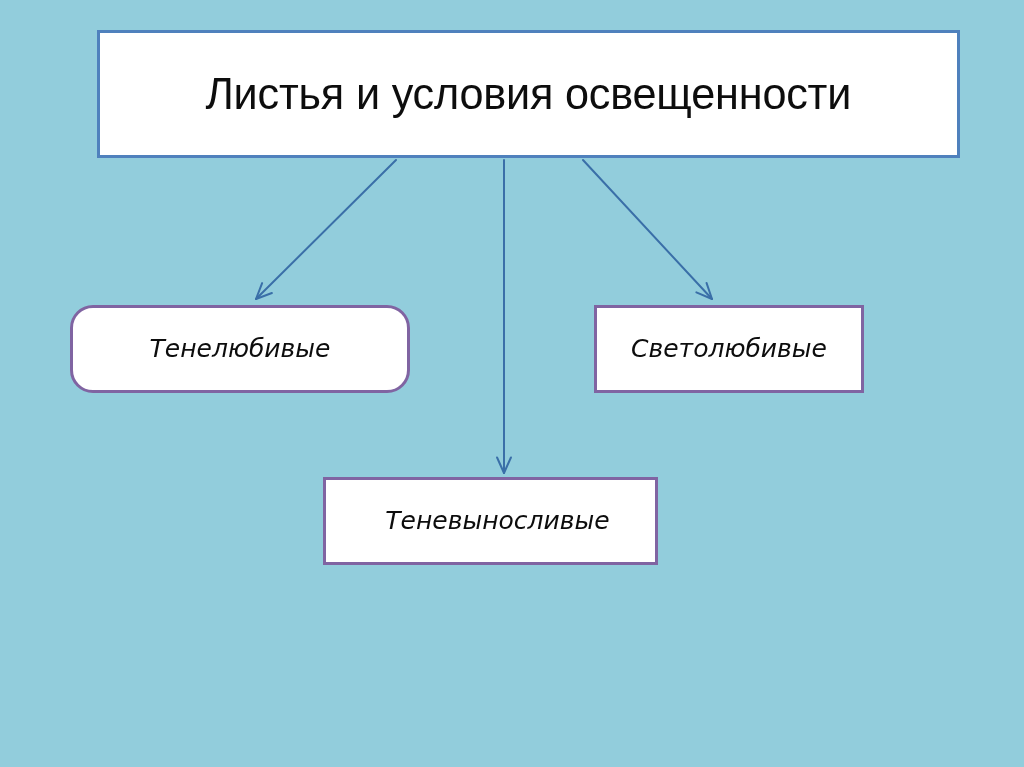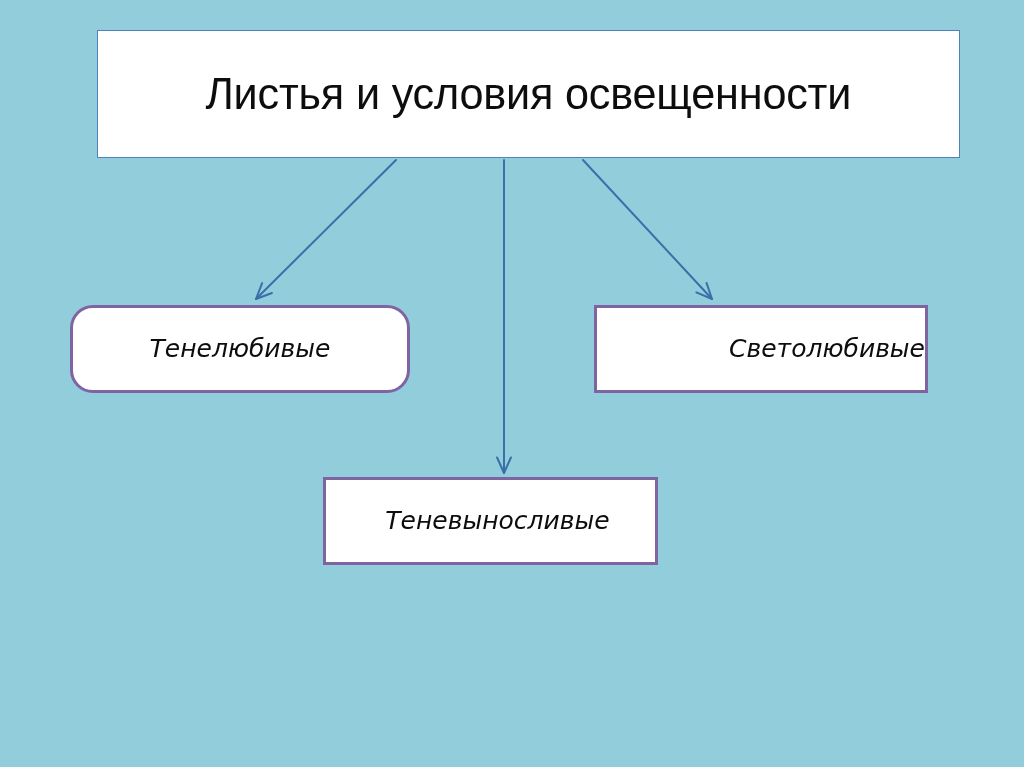--- a/index.html
+++ b/index.html
@@ -41,21 +41,21 @@
     color: #0d0d0d;
     line-height: 1.1;
   }
 
   
   #node-title {
     left: 97px;
     top: 30px;
     width: 863px;
     height: 128px;
-    border: 1px solid #7f1d1d;
+    border: 3px solid #7f1d1d;
   }
   #node-title .node-text {
     font-size: 45px;
     font-weight: 400;
     font-style: normal;
     letter-spacing: -0.2px;
     font-stretch: condensed;
     font-family: "Liberation Sans Narrow", "Liberation Sans", "DejaVu Sans Condensed", sans-serif;
     transform: scaleX(0.96);
   }
@@ -65,21 +65,21 @@
     border: 3px solid #8064a2;
     height: 88px;
   }
   .node.child .node-text {
     font-size: 25px;
     font-style: italic;
     font-weight: 400;
     font-family: "DejaVu Sans", "Liberation Sans", sans-serif;
   }
   #node-shade-loving  { left: 70px;  top: 305px; width: 340px; }
-  #node-light-loving  { left: 594px; top: 305px; width: 334px; justify-content: flex-end; }
+  #node-light-loving  { left: 594px; top: 305px; width: 270px; }
   #node-shade-tolerant{ left: 323px; top: 477px; width: 335px; padding-left: 14px; }
 </style>
 </head>
 <body>
 
 <div id="slide" style="background: rgb(146, 205, 220);">
 
   <svg id="arrow-layer" viewBox="0 0 1024 767" xmlns="http://www.w3.org/2000/svg">
     <g id="arrow-group" fill="none" stroke="#3A6FA8" stroke-width="2" stroke-linecap="round" stroke-linejoin="round">
 

